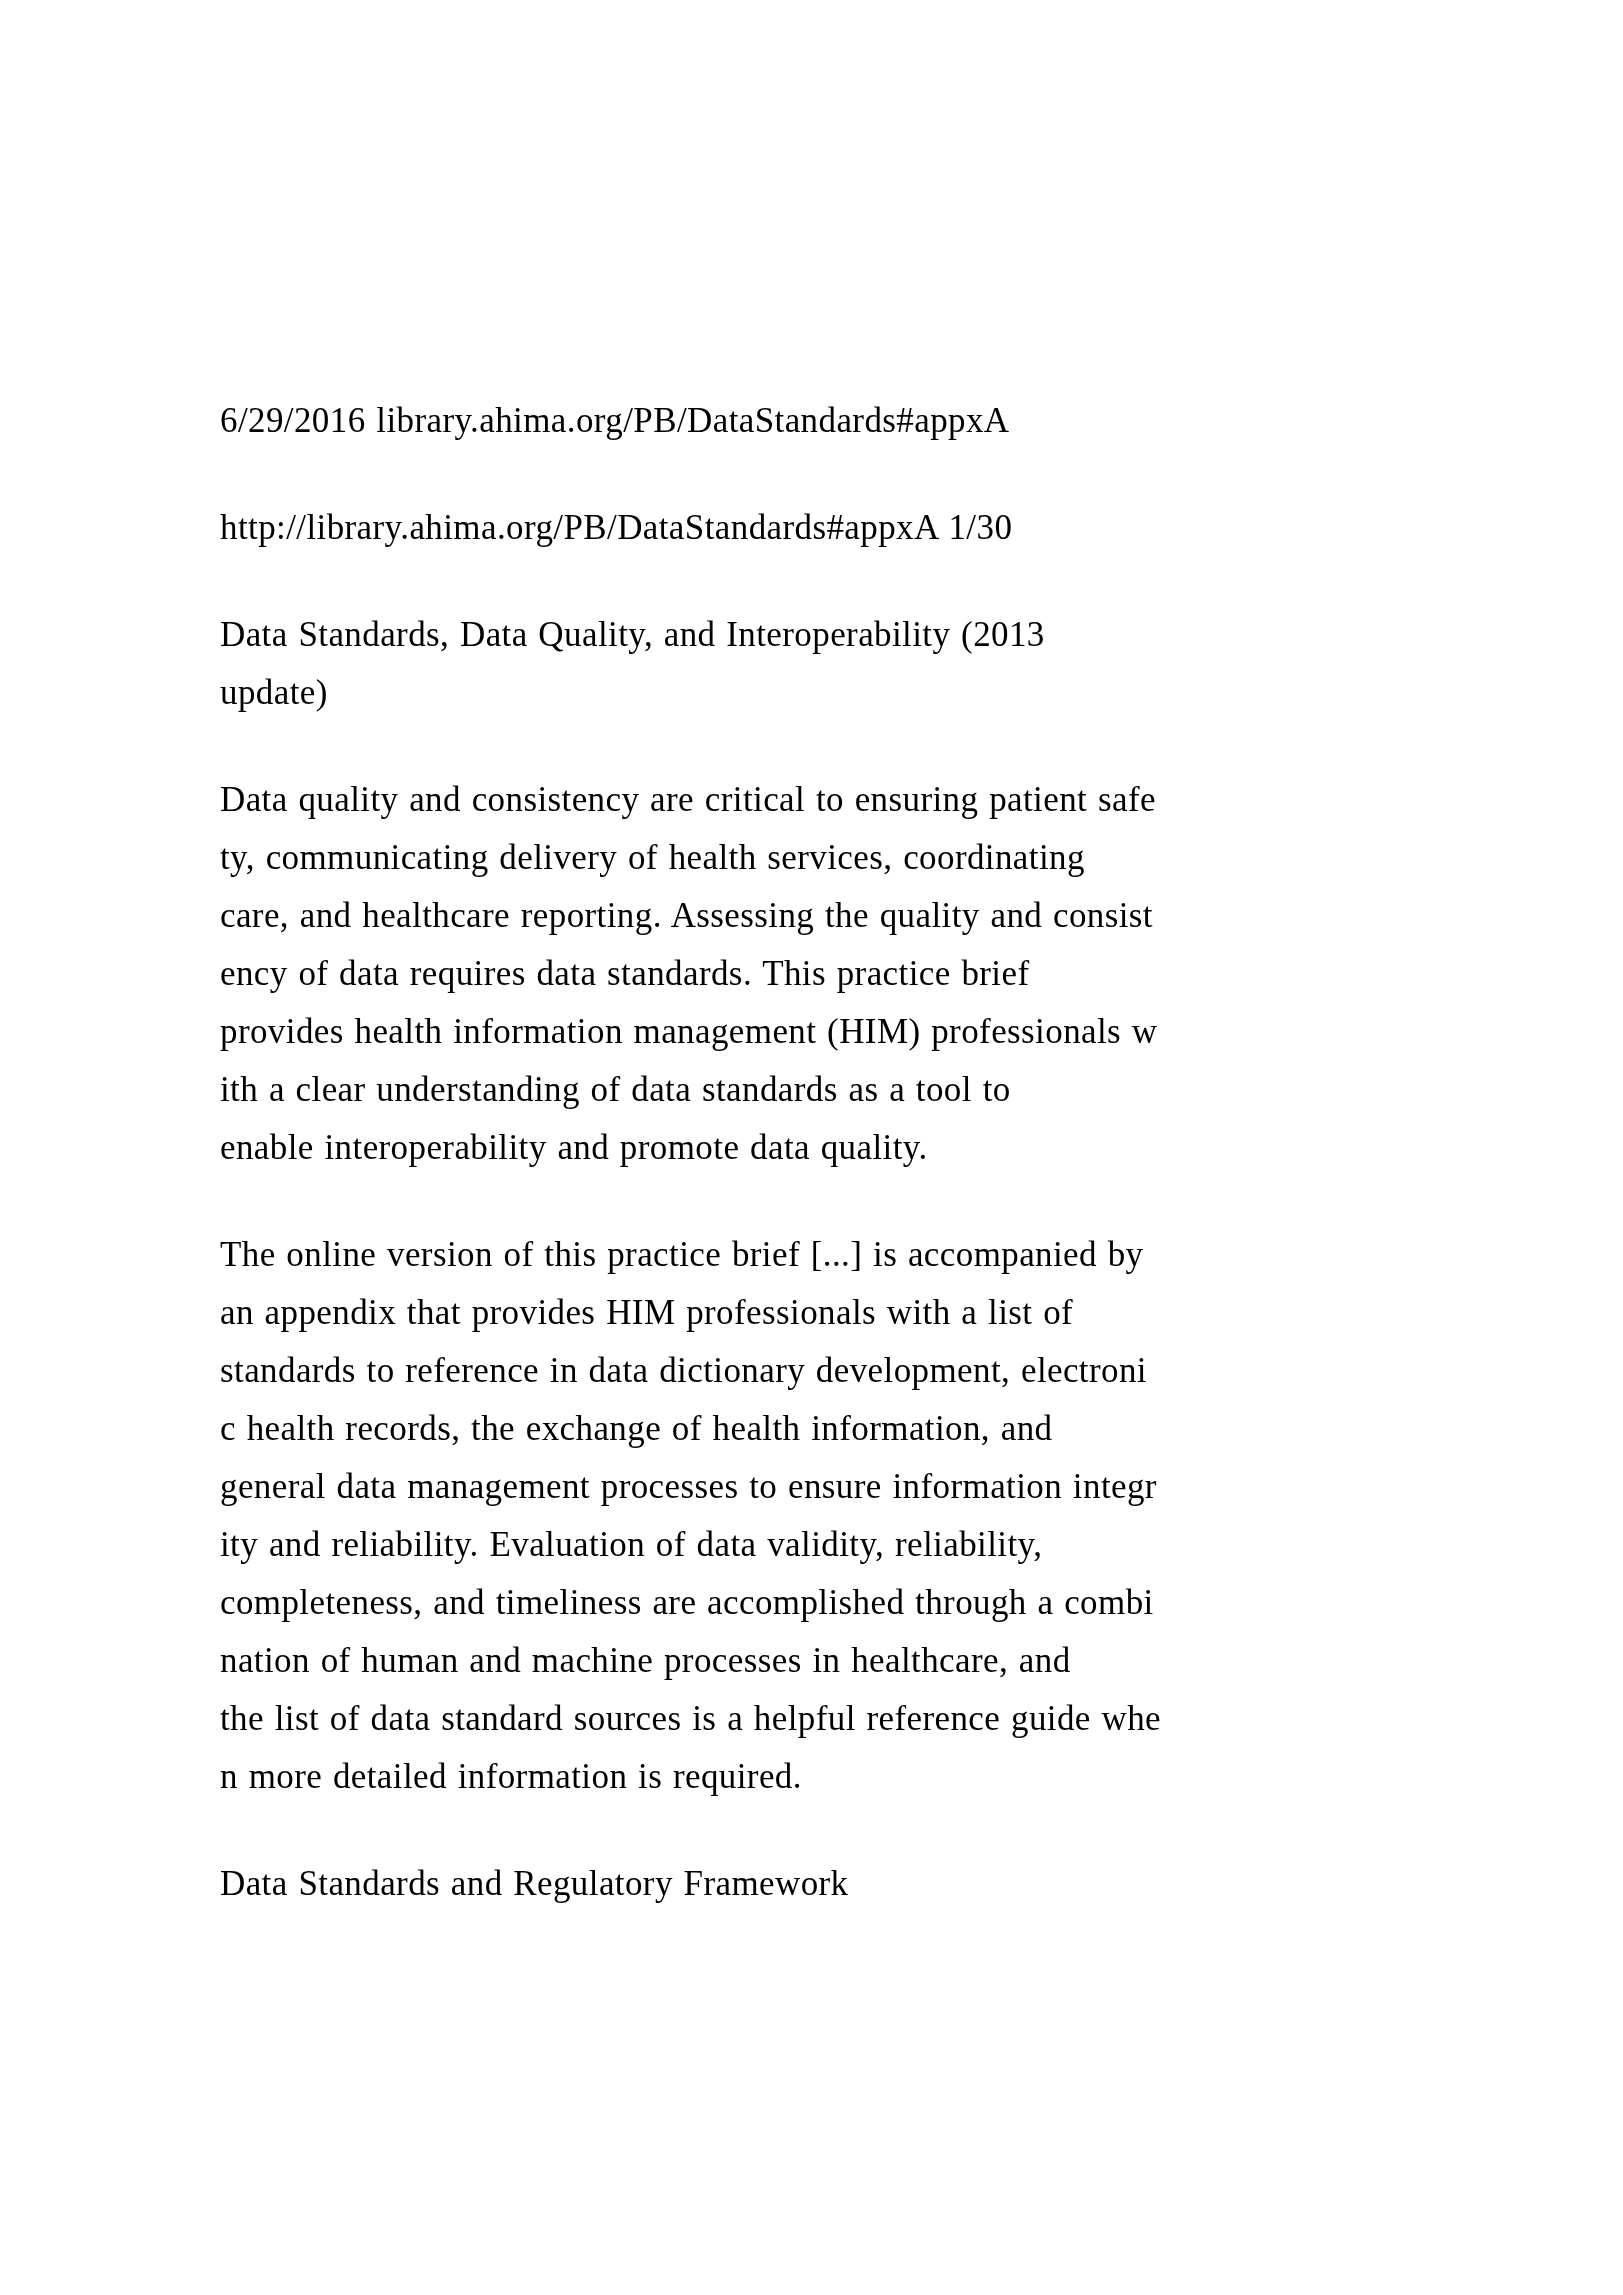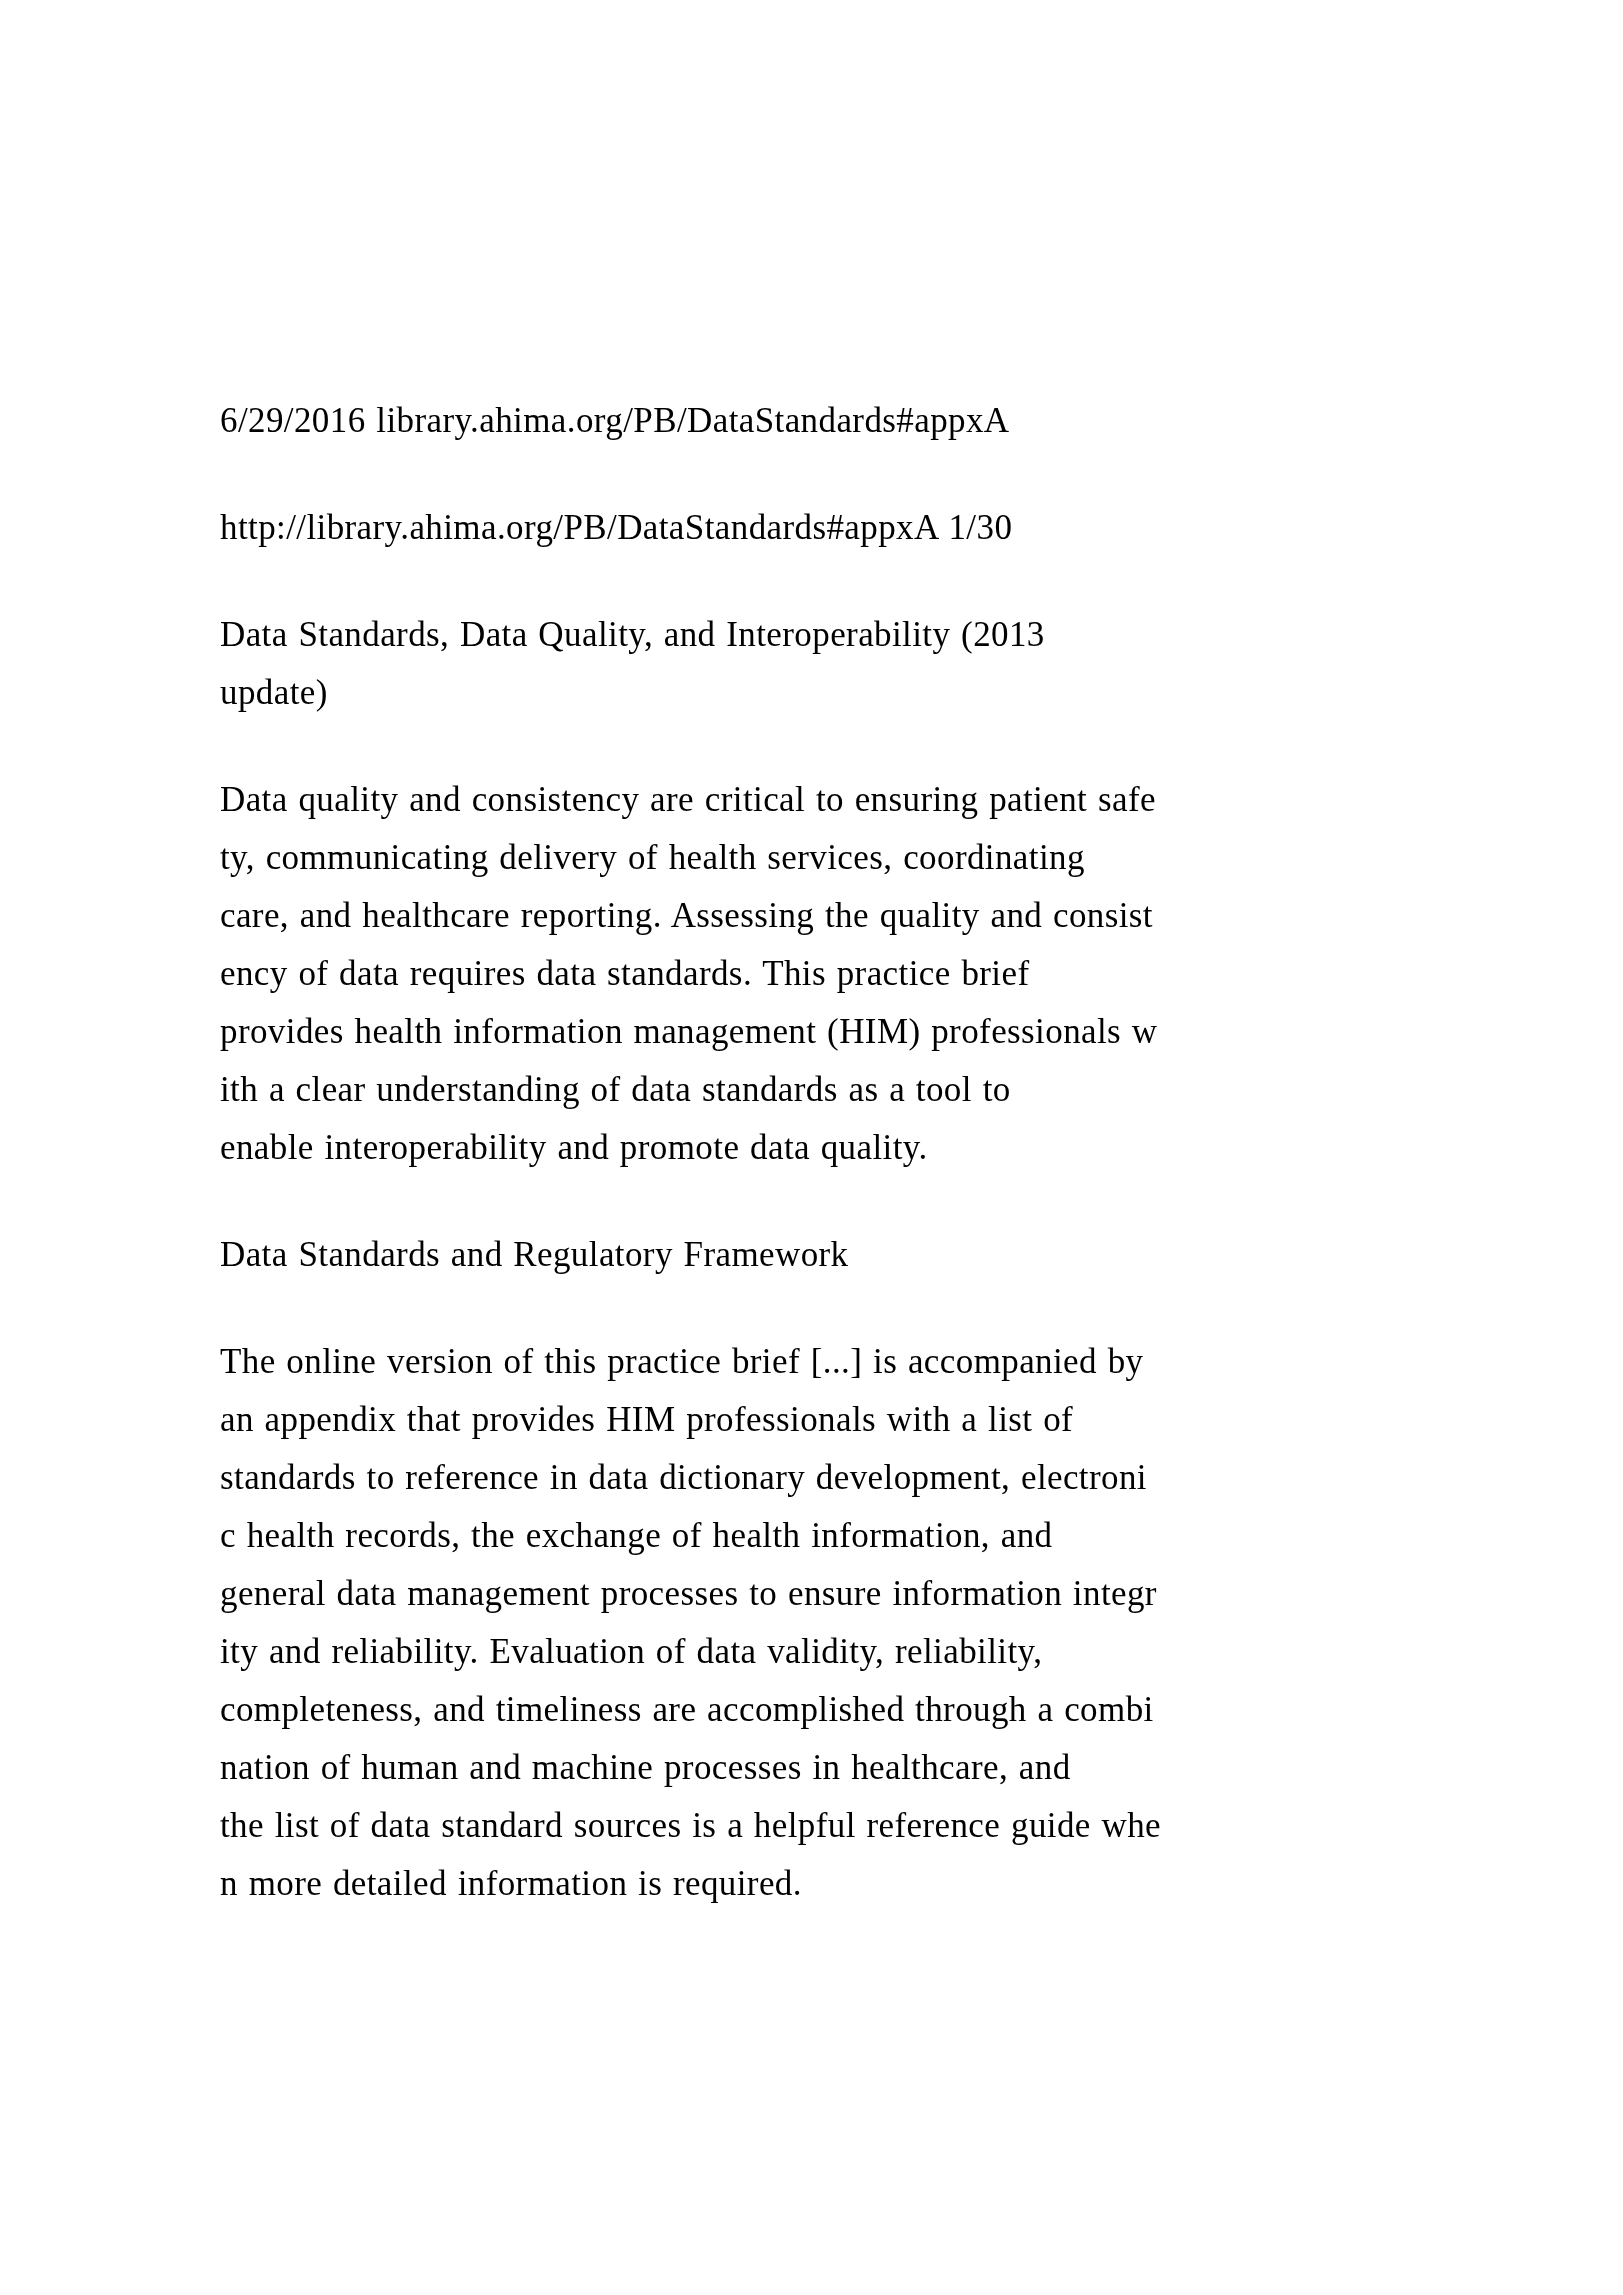--- a/index.html
+++ b/index.html
@@ -50,28 +50,28 @@
 
 
     <div class="text-block">Data quality and consistency are critical to ensuring patient safe
 ty, communicating delivery of health services, coordinating
 care, and healthcare reporting. Assessing the quality and consist
 ency of data requires data standards. This practice brief
 provides health information management (HIM) professionals w
 ith a clear understanding of data standards as a tool to
 enable interoperability and promote data quality.</div>
 
-    <div class="text-block">Data Standards and Regulatory Framework</div>
-
     <div class="text-block">The online version of this practice brief [...] is accompanied by
 an appendix that provides HIM professionals with a list of
 standards to reference in data dictionary development, electroni
 c health records, the exchange of health information, and
 general data management processes to ensure information integr
 ity and reliability. Evaluation of data validity, reliability,
 completeness, and timeliness are accomplished through a combi
 nation of human and machine processes in healthcare, and
 the list of data standard sources is a helpful reference guide whe
 n more detailed information is required.</div>
 
+    <div class="text-block">Data Standards and Regulatory Framework</div>
+
   </div>
 </div>
 
 
 </body></html>

